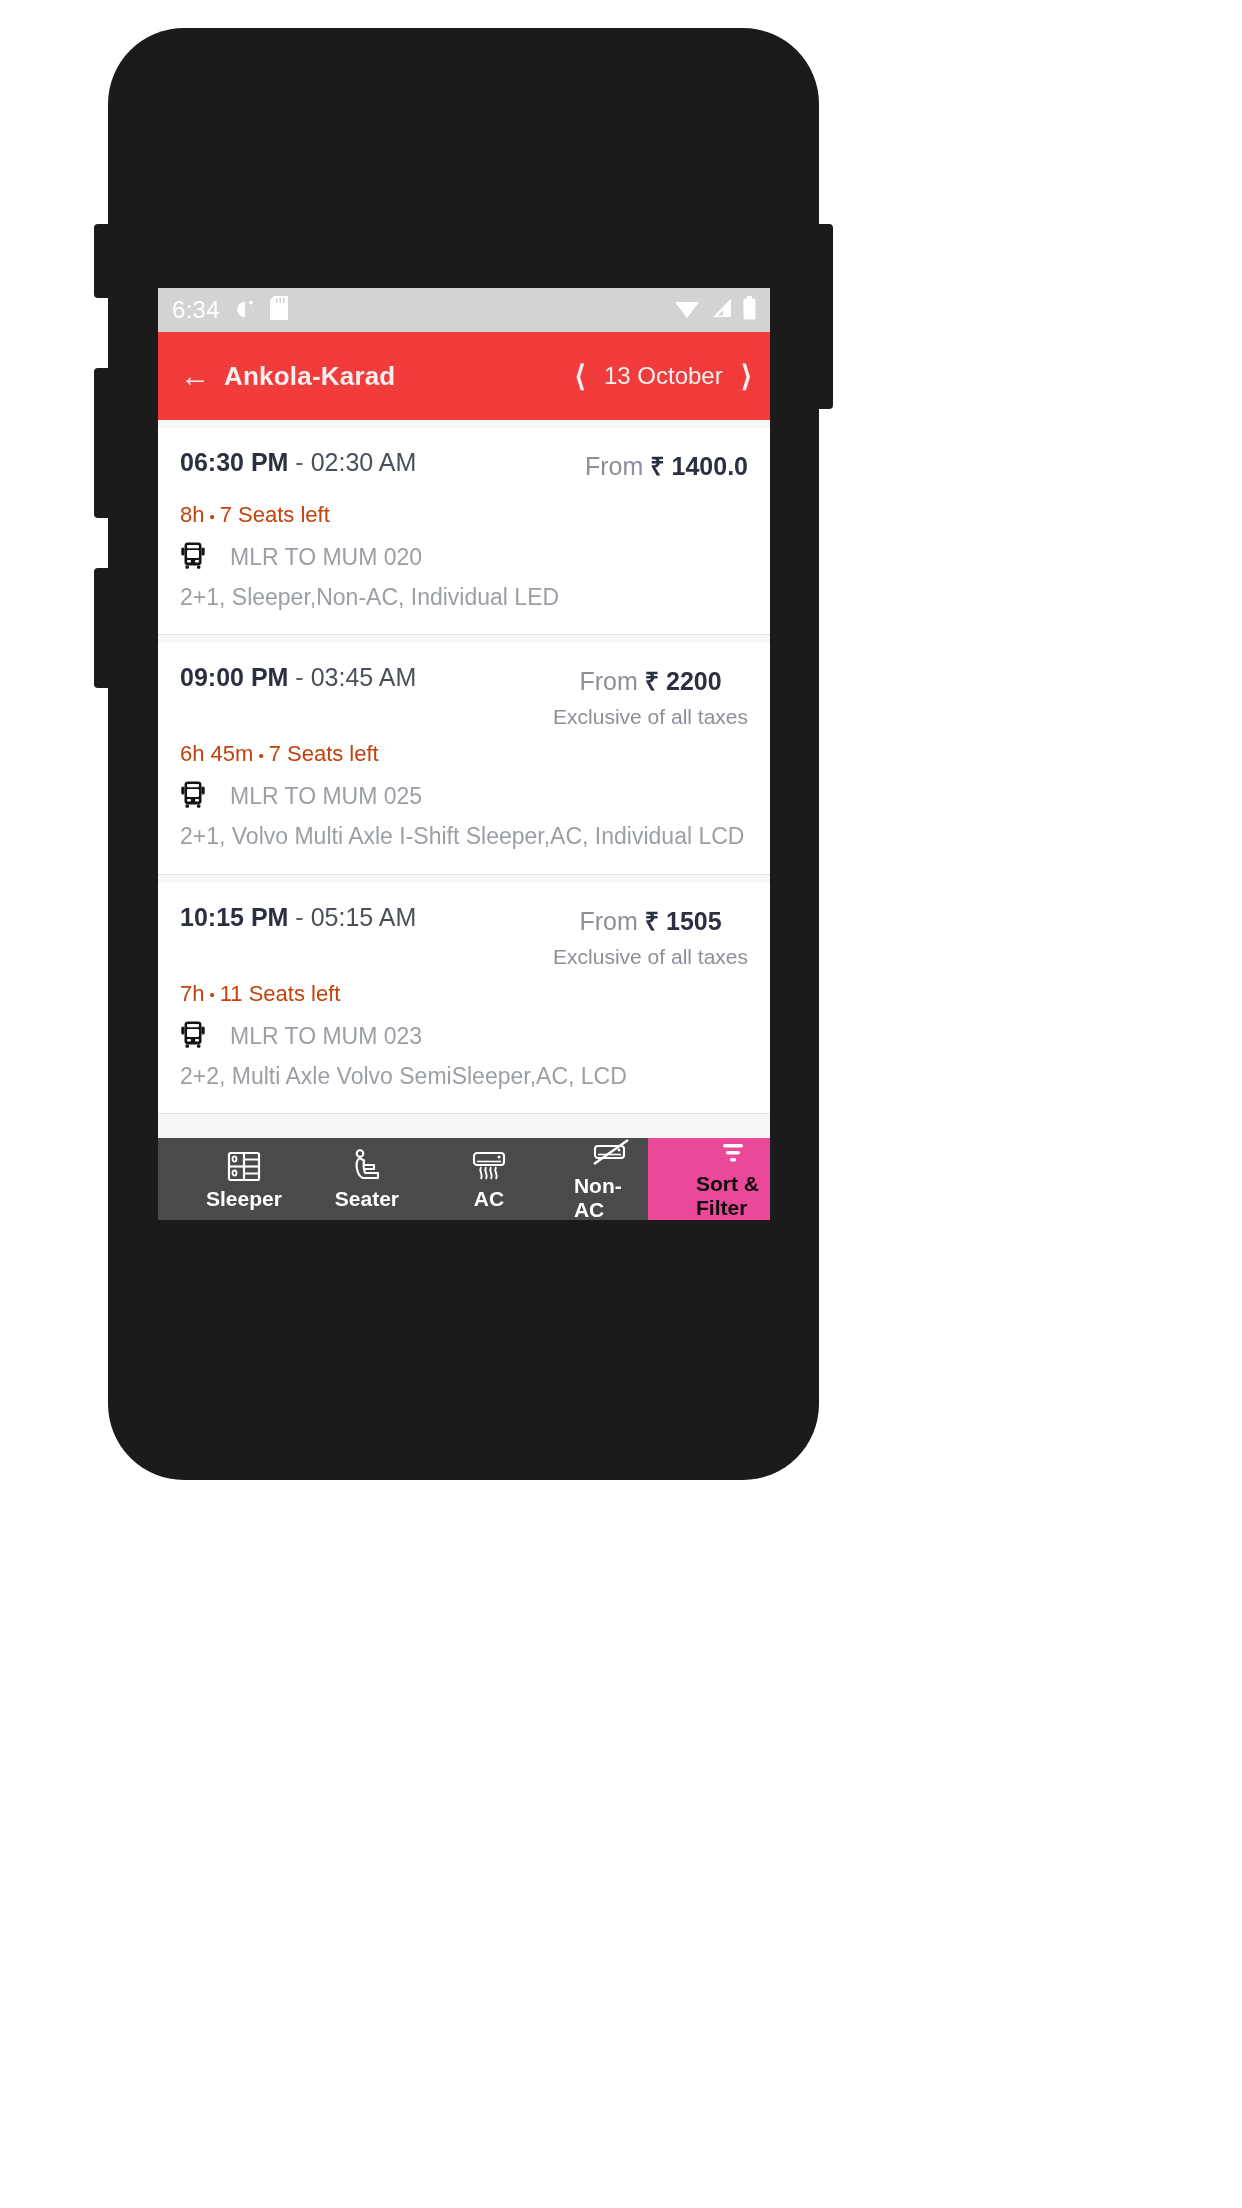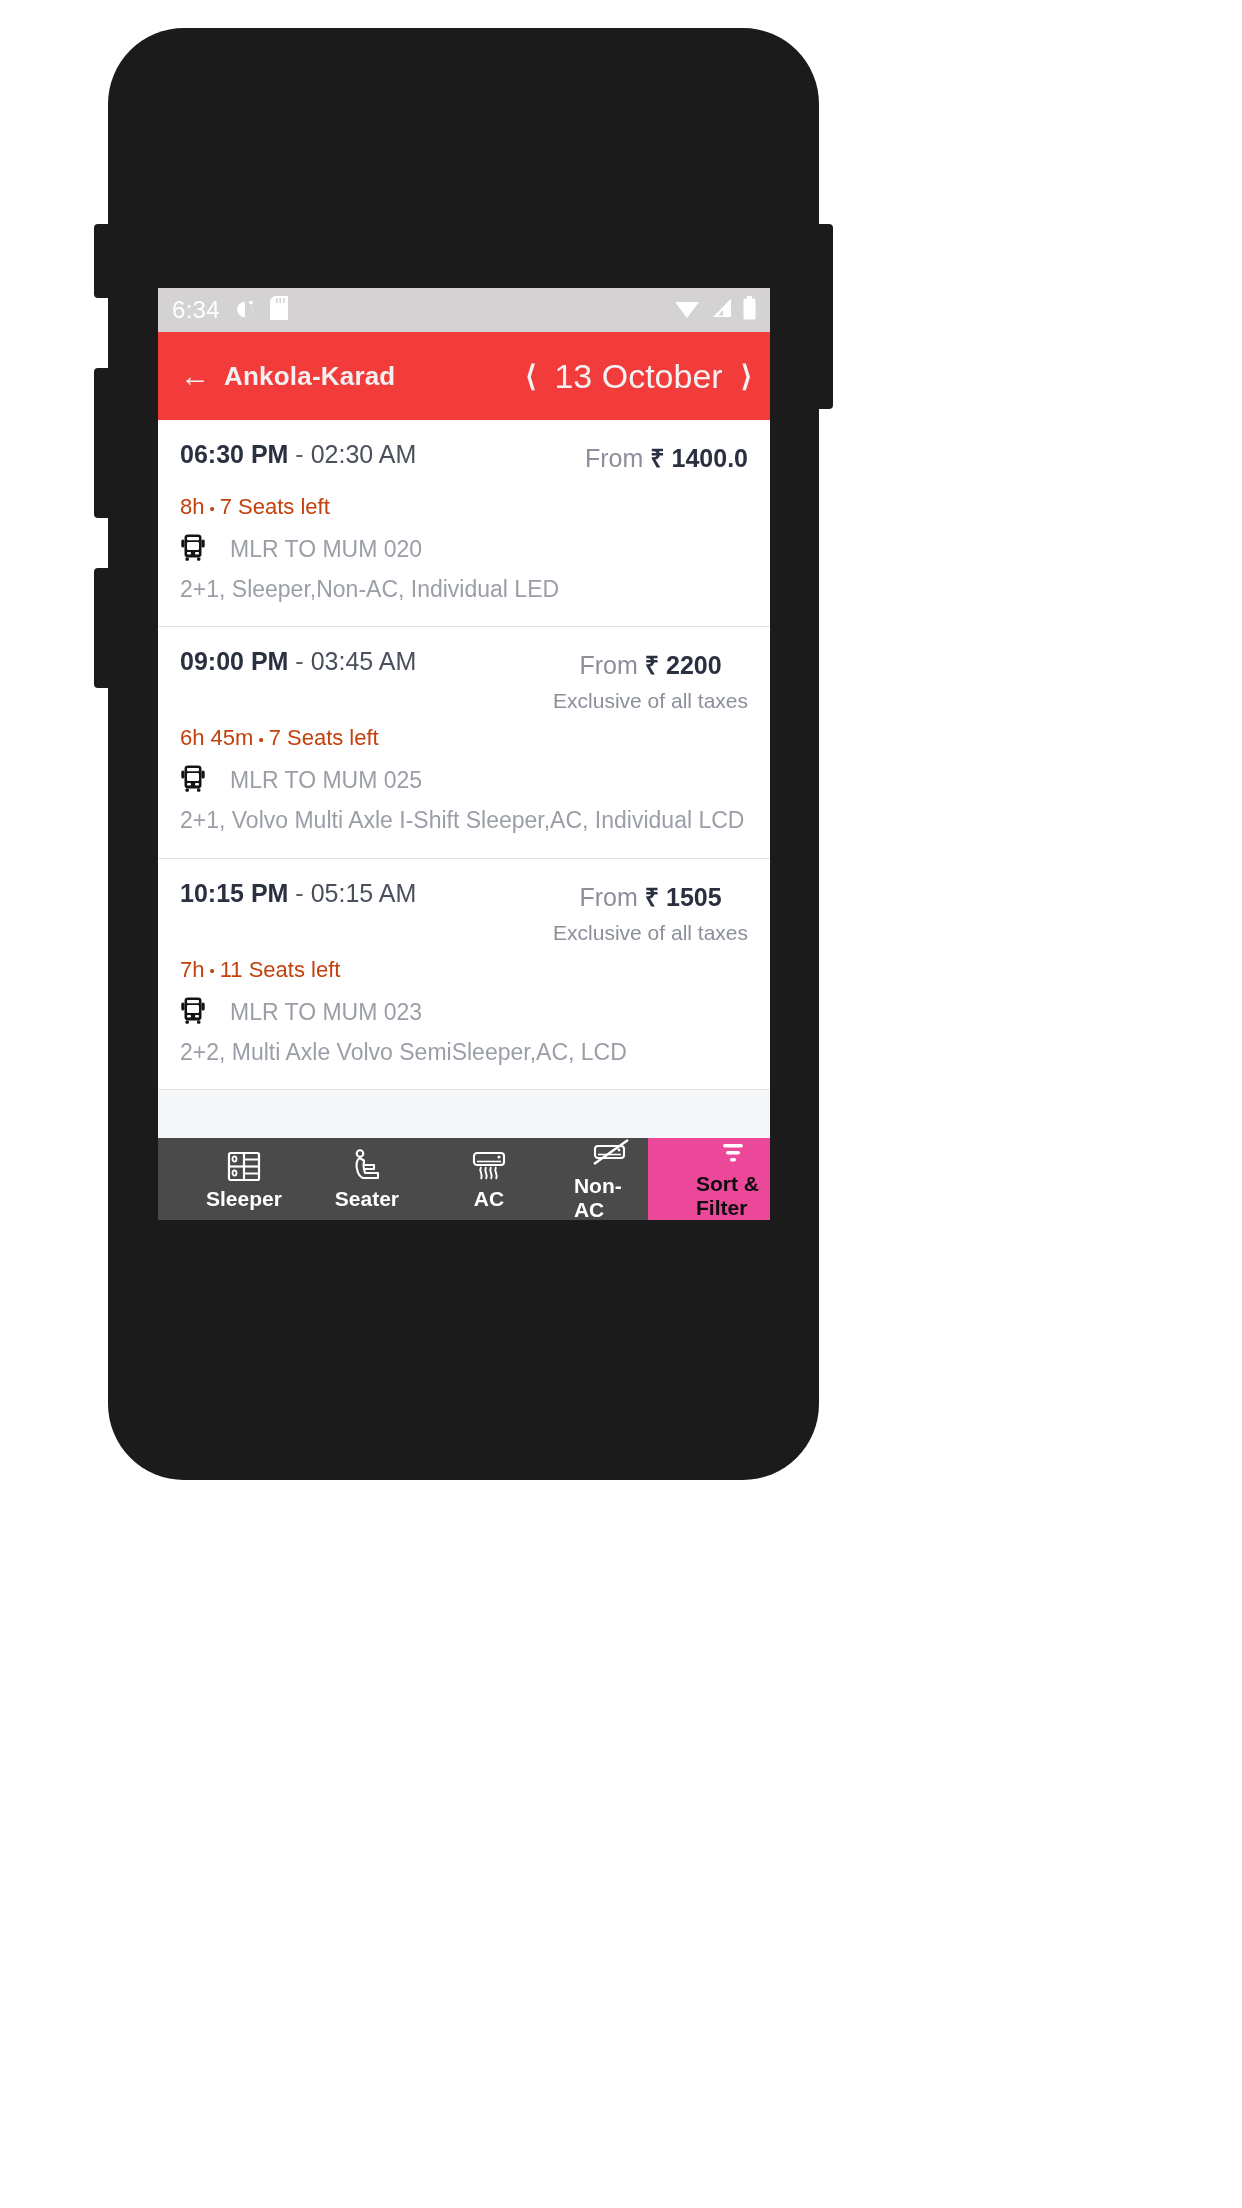--- a/index.html
+++ b/index.html
@@ -45,30 +45,31 @@
     height:88px;
     background:#f23b3b;
     display:flex;align-items:center;
     padding:0 18px 0 22px;
     box-sizing:border-box;
   }
   #back-arrow{color:#f0eeee;font-size:30px;line-height:1;margin-right:14px;cursor:pointer;}
   #route-title{color:#f2f0f0;font-size:26px;font-weight:bold;letter-spacing:.2px;}
   #date-nav{margin-left:auto;display:flex;align-items:center;gap:18px;}
   .date-chev{color:#f4f2f2;font-size:29px;line-height:1;font-weight:bold;cursor:pointer;}
-  #date-label{color:#f3f1f1;font-size:34px;}
+  #date-label{color:#f3f1f1;font-size:24px;}
 
   
   #results{background:#f5f7f9;height:calc(932px - 44px - 88px - 82px);overflow:hidden;}
   .bus-card{
     background:#ffffff;
     border-bottom:1px solid #e2e2e2;
     padding:20px 22px 22px 22px;
     position:relative;
     box-sizing:border-box;
+    margin-top:8px;
   }
   .card-top{display:flex;align-items:flex-start;}
   .times{font-size:25px;color:#3a3f4d;white-space:nowrap;}
   .times .dep{font-weight:bold;color:#2b3040;}
   .times .sep{color:#5a5f6c;}
   .times .arr{color:#4a4f5c;}
   .price-block{margin-left:auto;text-align:center;}
   .price{font-size:25px;white-space:nowrap;}
   .price .from{color:#8b8f99;}
   .price .amt{color:#2b3040;font-weight:bold;}

